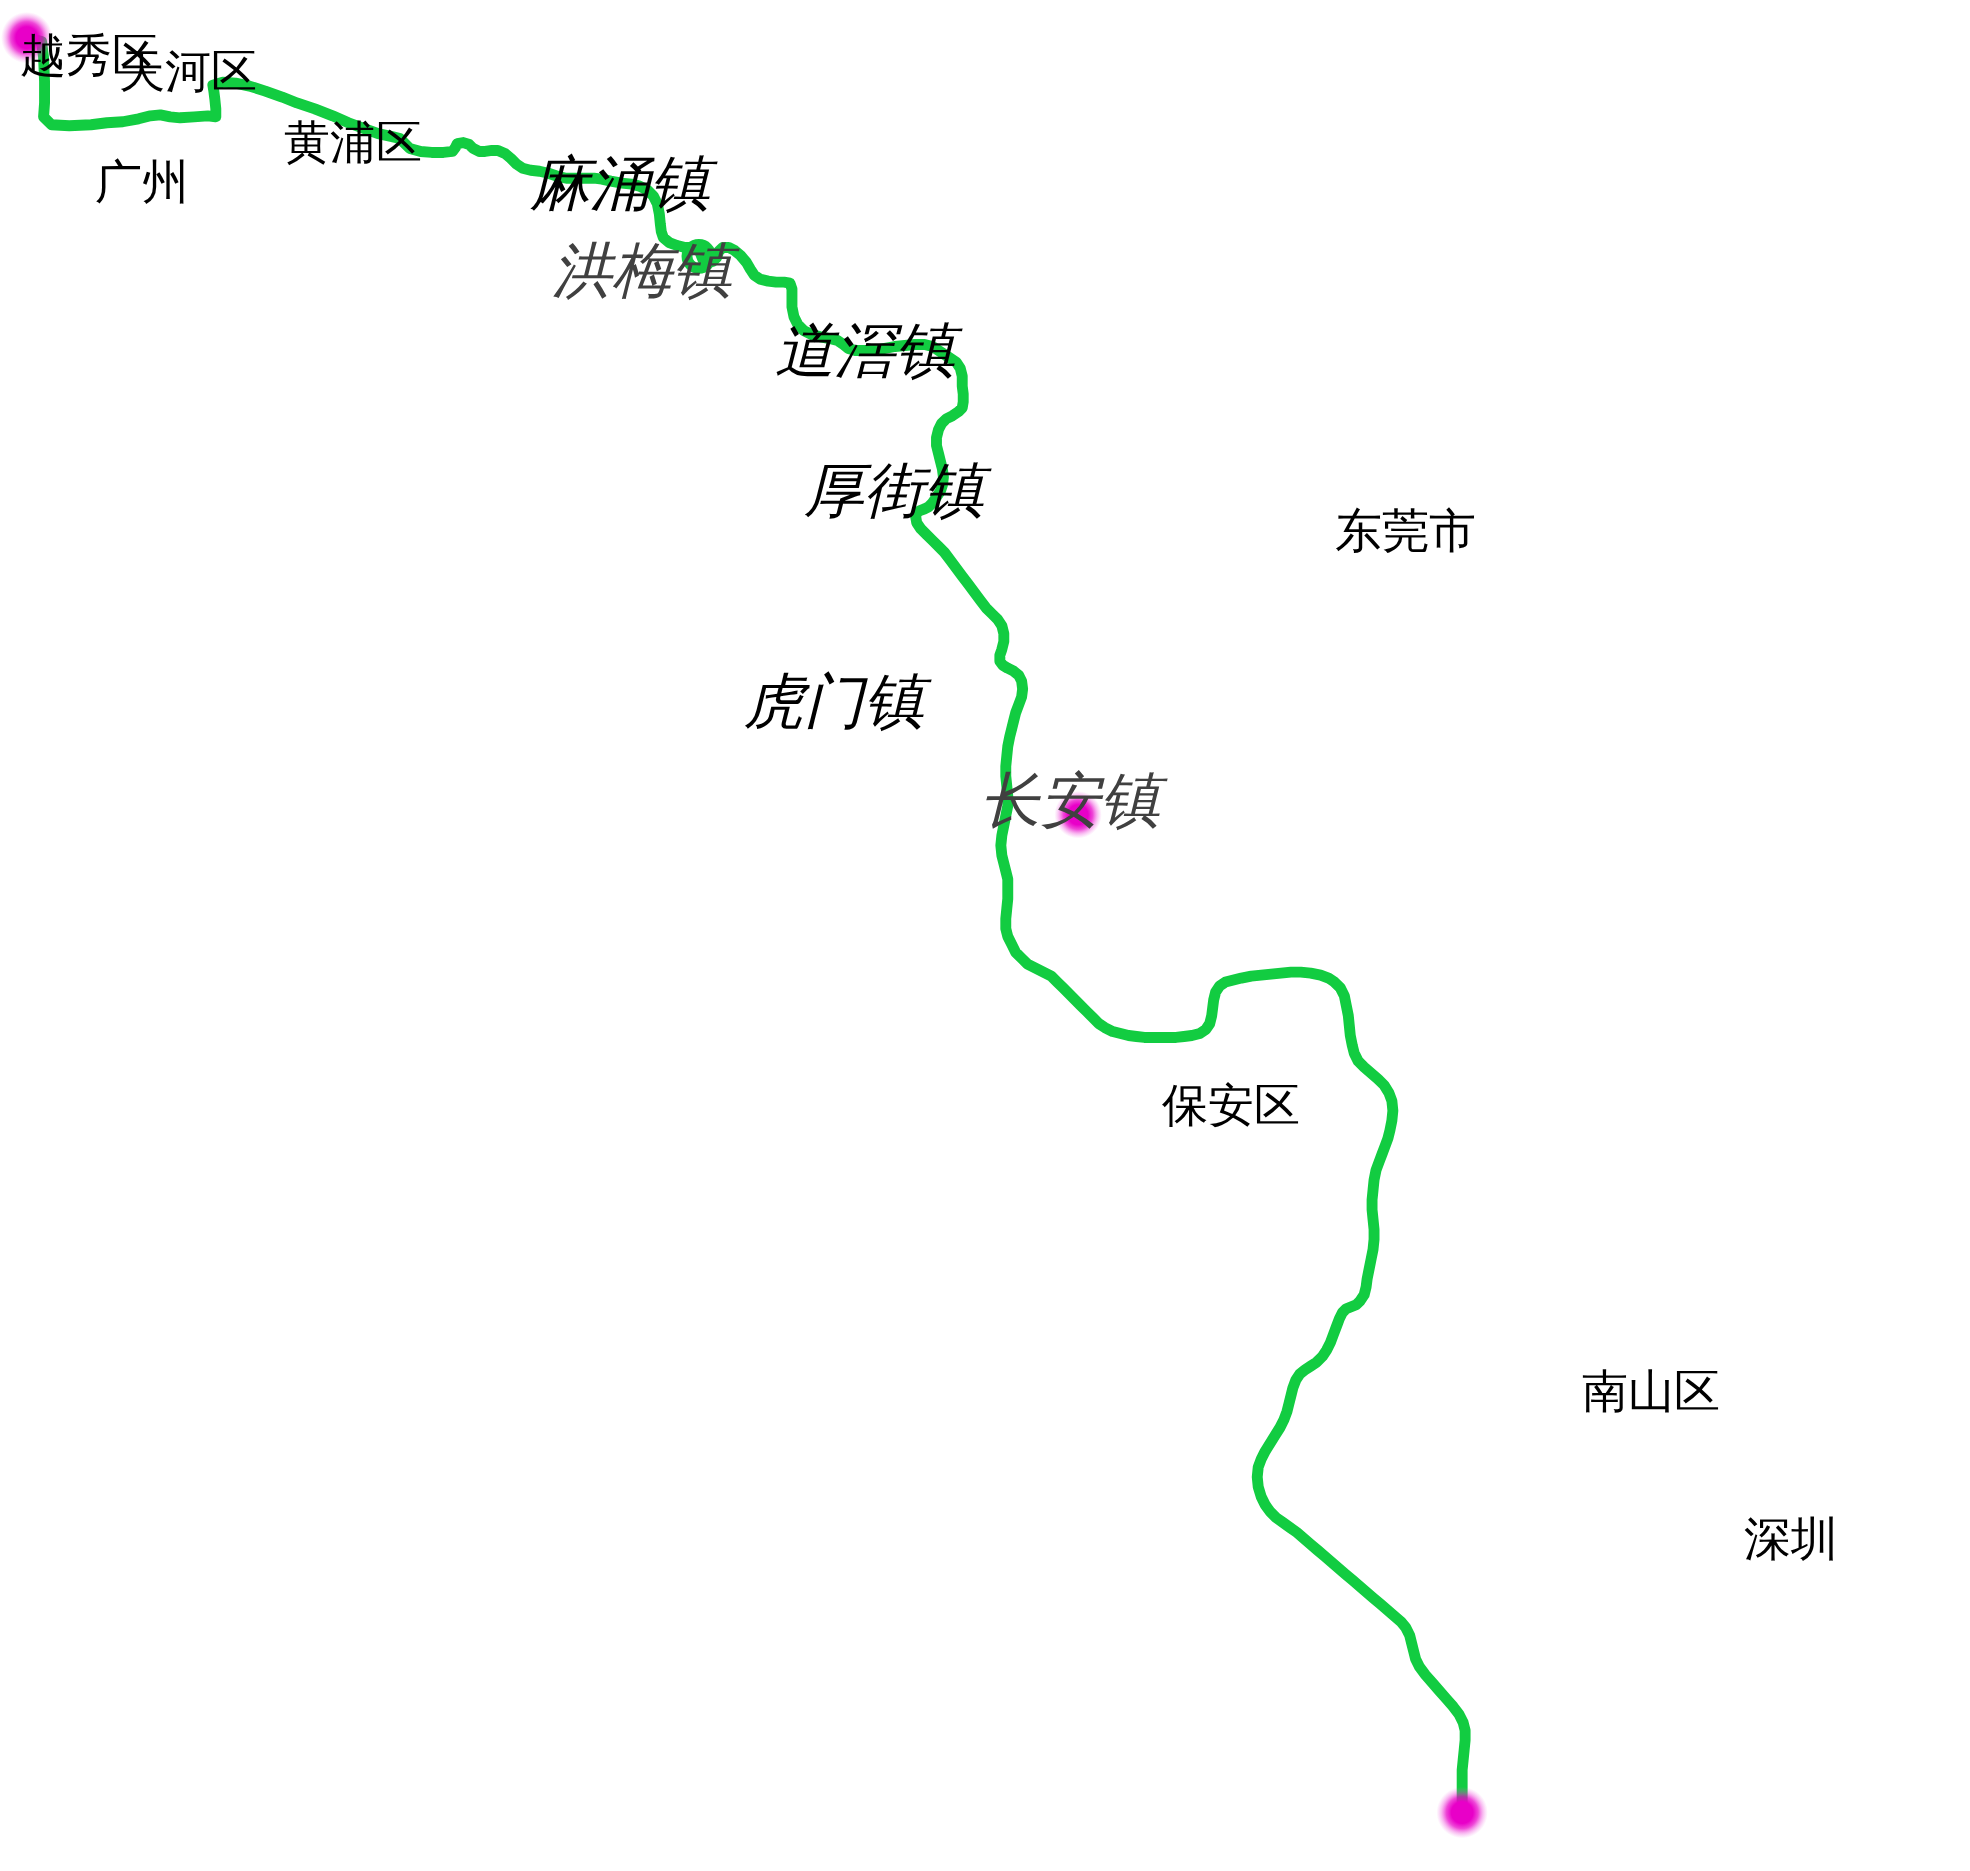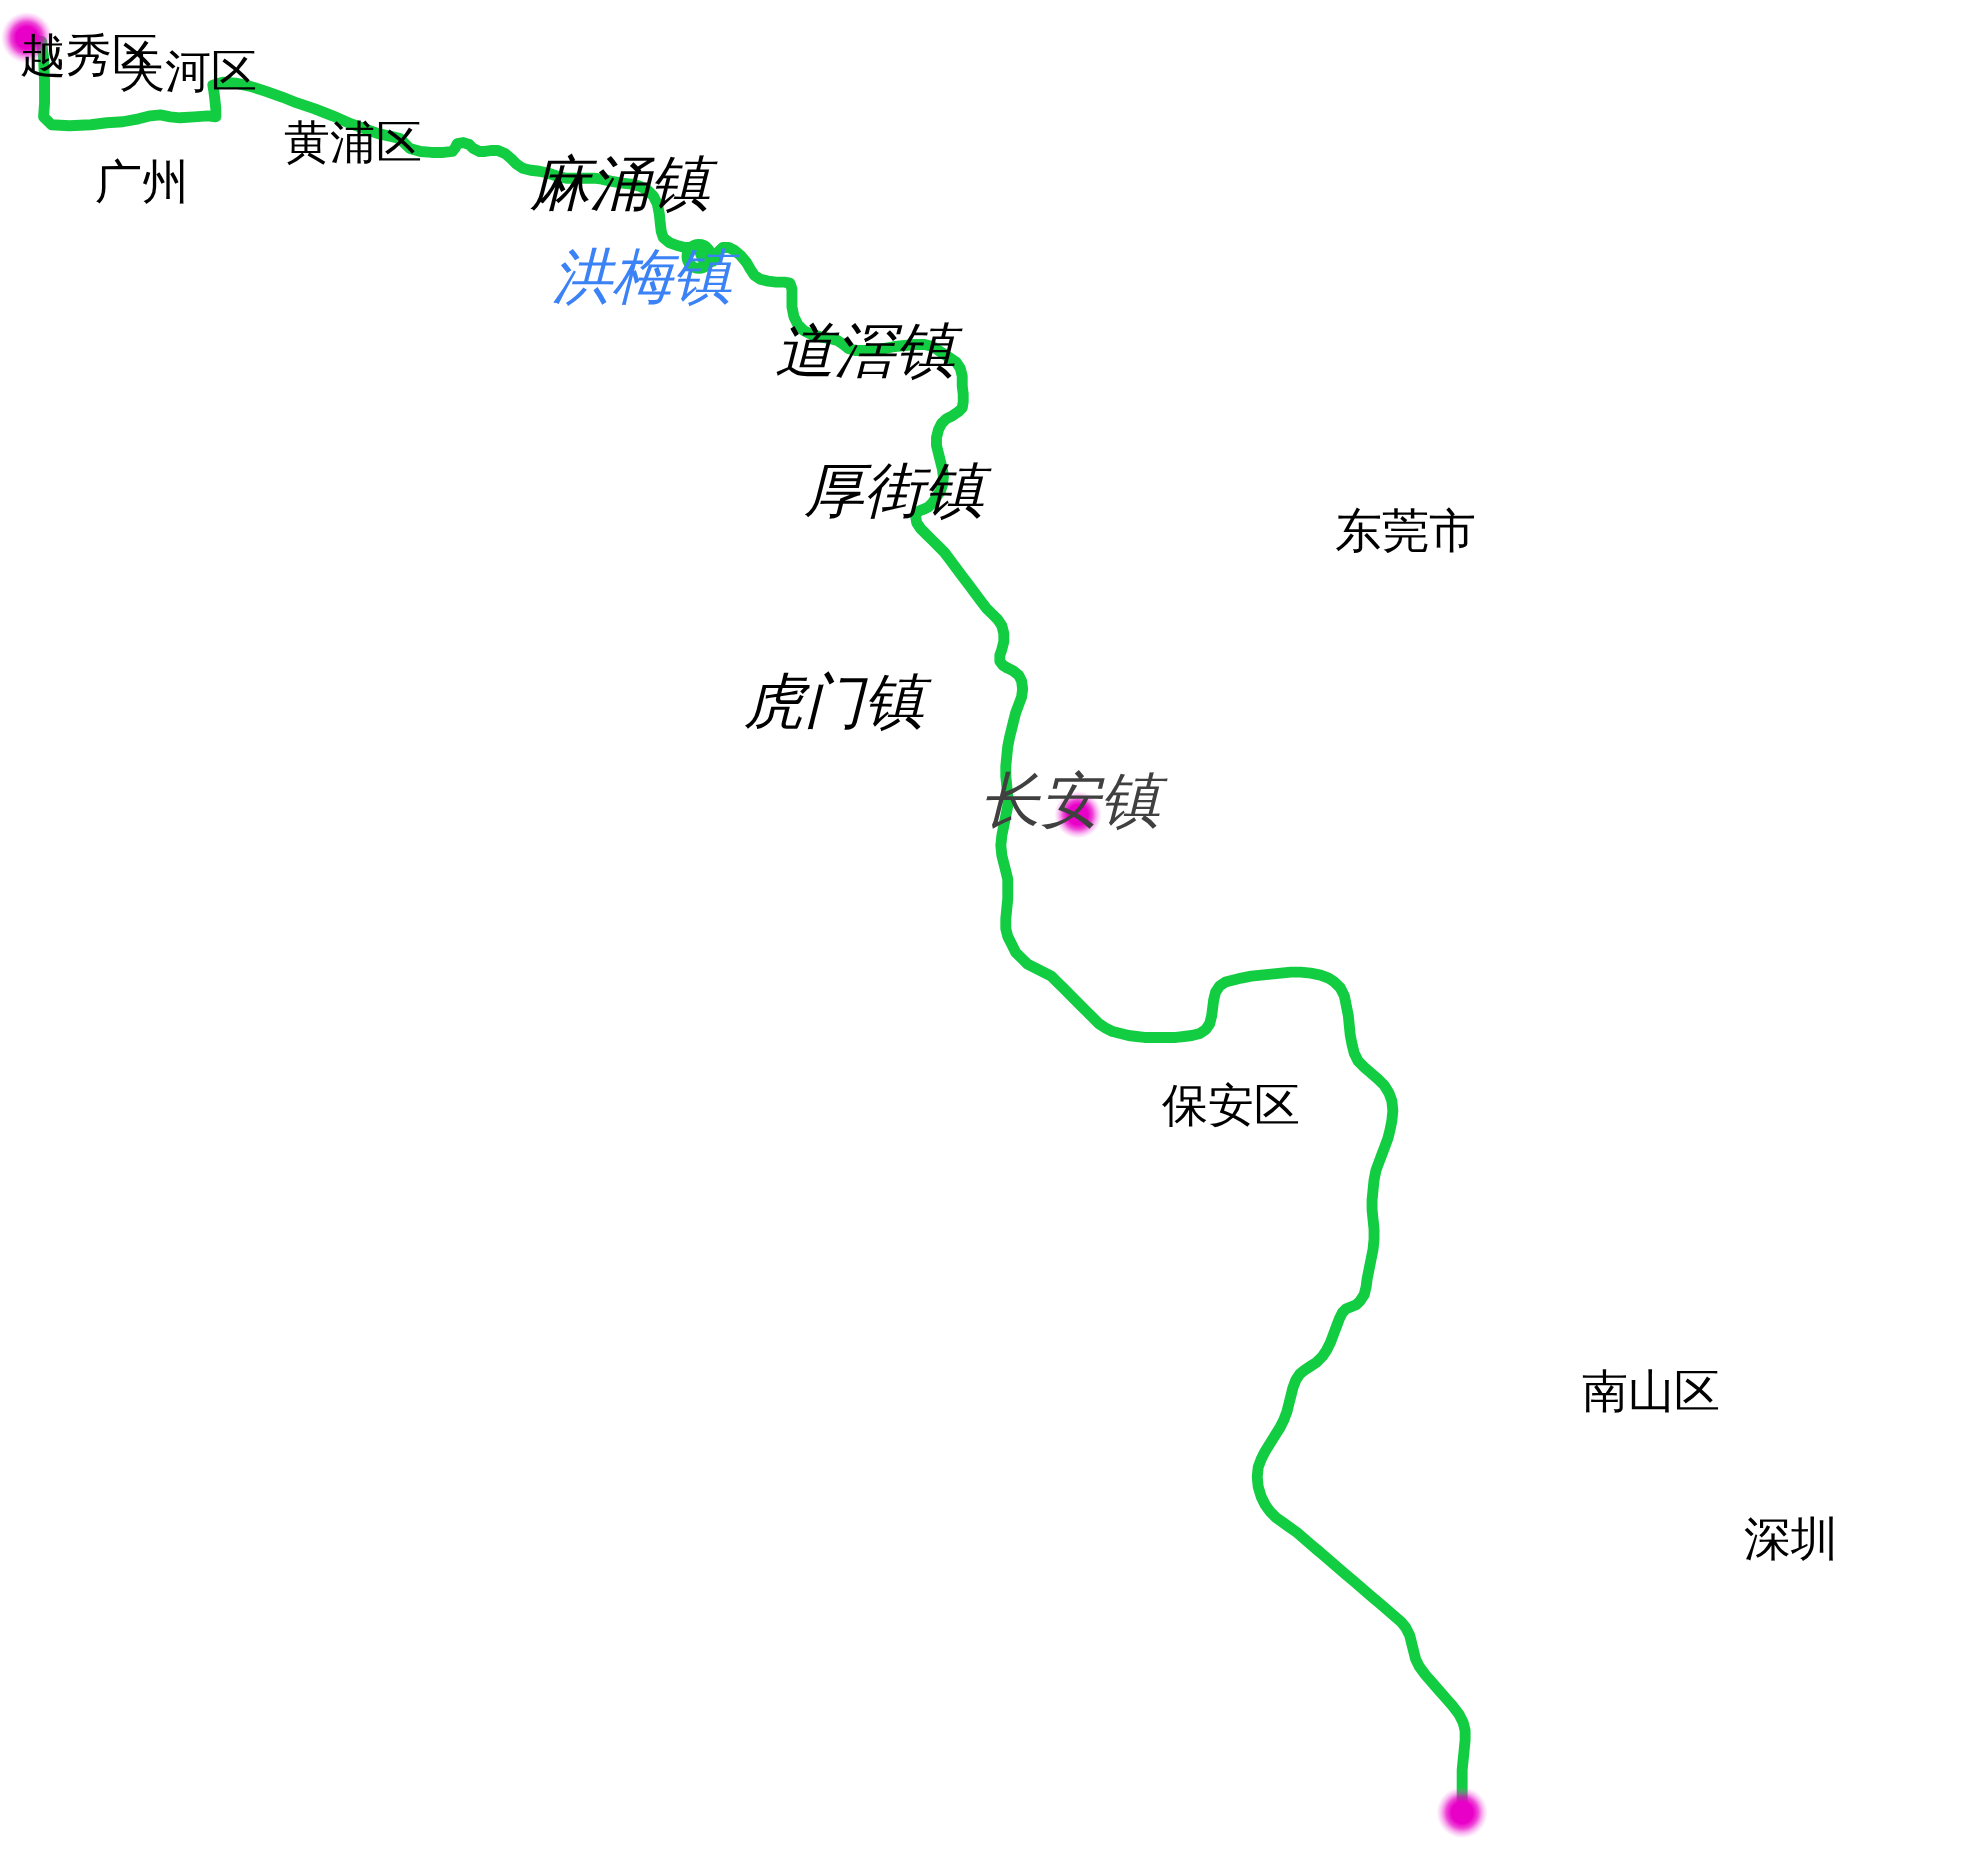--- a/index.html
+++ b/index.html
@@ -80,21 +80,21 @@
   <div class="map-label label-city-big" style="left: 1744px; top: 1515px; color: rgb(0, 0, 0);">深圳</div>
 
   <div class="map-label label-district" style="left: 20px; top: 32px; color: rgb(0, 0, 0);">越秀区</div>
 
   <div class="map-label label-district" style="left: 119px; top: 48px; color: rgb(0, 0, 0); text-align: right;">天河区</div>
 
   <div class="map-label label-district" style="left: 284px; top: 119px; color: rgb(0, 0, 0);">黄浦区</div>
 
   <div class="map-label label-town" style="left: 530px; top: 153px; color: rgb(0, 0, 0);">麻涌镇</div>
 
-  <div class="map-label label-town" style="left: 552px; top: 246px; color: #3b82f6;">洪梅镇</div>
+  <div class="map-label label-town" style="left: 552px; top: 240px; color: #404040;">洪梅镇</div>
 
   <div class="map-label label-town" style="left: 775px; top: 320px; color: rgb(0, 0, 0);">道滘镇</div>
 
   <div class="map-label label-town" style="left: 804px; top: 460px; color: rgb(0, 0, 0);">厚街镇</div>
 
   <div class="map-label label-town" style="left: 744px; top: 671px; color: rgb(0, 0, 0);">虎门镇</div>
 
   <div class="map-label label-town" style="left: 980px; top: 770px; color: #404040;">长安镇</div>
 
   <div class="map-label label-district" style="left: 1162px; top: 1086px; color: rgb(0, 0, 0); font-family: Liberation Mono, monospace;">保安区</div>

